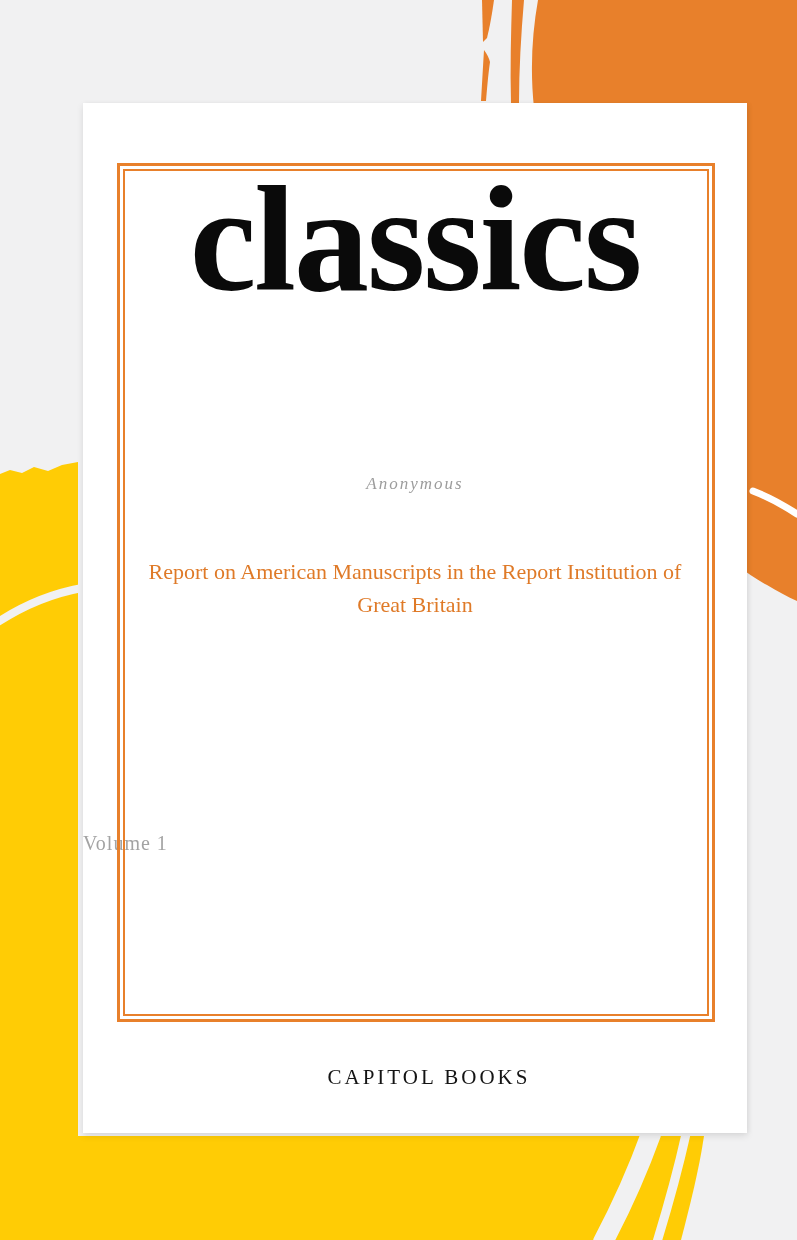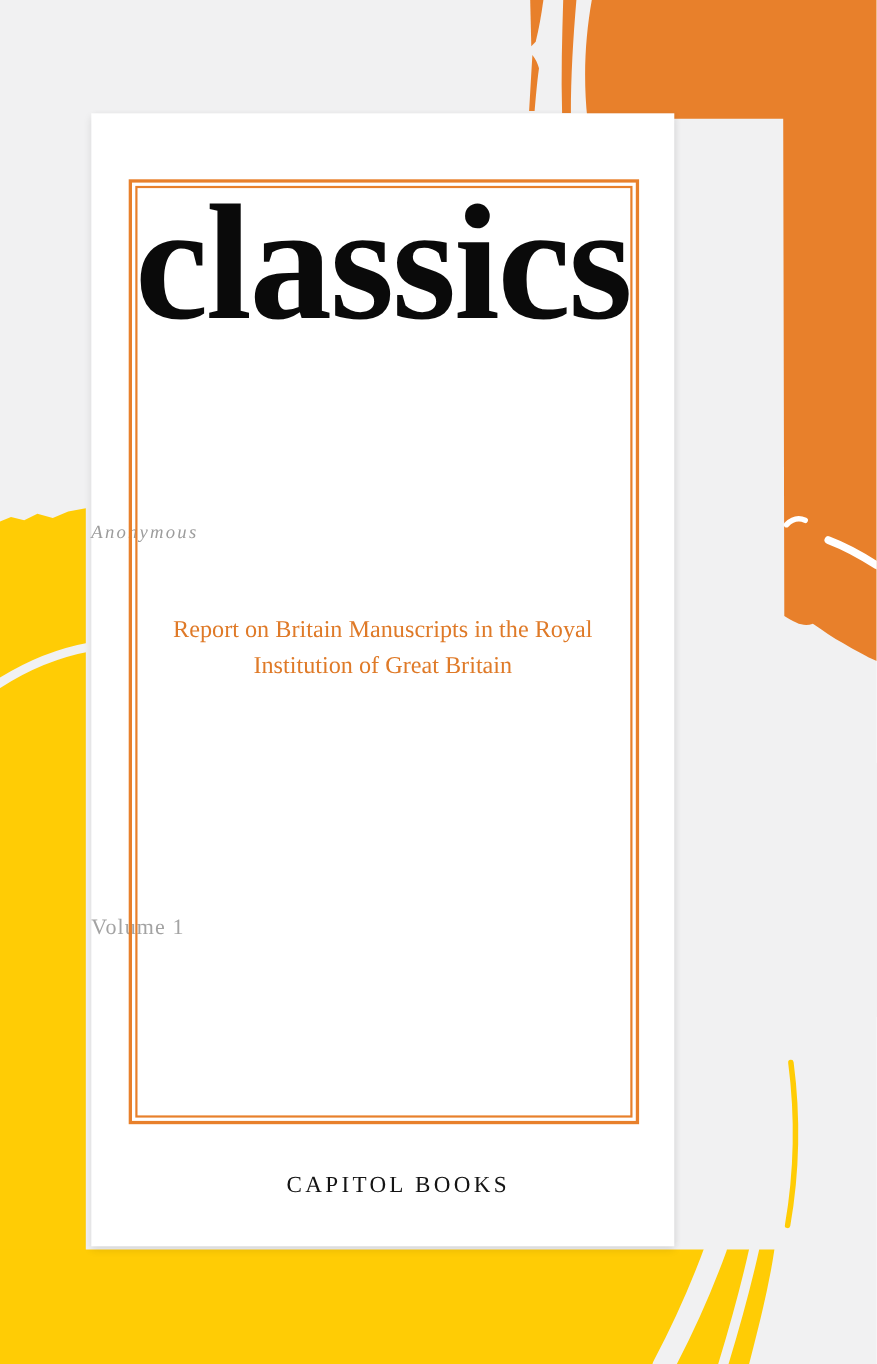--- a/index.html
+++ b/index.html
@@ -21,21 +21,21 @@
   .brush-layer{
     position:absolute;left:0;top:0;width:797px;height:1240px;z-index:0;
   }
   .fill-orange{fill:var(--orange);}
   .fill-yellow{fill:var(--yellow);}
   .stroke-bg{stroke:var(--background);fill:none;stroke-linecap:round;}
   .stroke-yellow{stroke:var(--yellow);fill:none;stroke-linecap:round;}
 
   .cover-card{
     position:absolute;
-    left:83px;top:103px;width:530px;height:1030px;
+    left:83px;top:103px;width:664px;height:1030px;
     background:#ffffff;
     z-index:1;
     box-shadow:0 3px 7px rgba(0,0,0,0.10), 2px 0 5px rgba(0,0,0,0.04);
   }
   .border-frame{
     position:absolute;
     left:34px;top:60px;right:32px;bottom:111px;
     border:3px solid var(--orange);
   }
   .border-frame-inner{
@@ -50,21 +50,21 @@
     font-size:150px;
     font-weight:700;
     line-height:147px;
     letter-spacing:-2px;
     color:var(--black);
   }
   .series-title span{display:block;}
   .author-name{
     position:absolute;
     left:0;right:0;top:369px;
-    text-align:left;
+    text-align:center;
     font-style:italic;
     font-size:17px;
     line-height:24px;
     letter-spacing:2px;
     color:var(--text_gray);
   }
   .book-title{
     position:absolute;
     left:65px;right:65px;top:452px;
     text-align:center;
@@ -132,21 +132,21 @@
 </svg>
 
 <div class="cover-card">
 
   <h1 class="series-title">
     <span>classics</span>
   </h1>
 
   <div class="author-name">Anonymous</div>
 
-  <div class="book-title">Report on Britain Manuscripts in the Royal Institution of Great Britain</div>
+  <div class="book-title">Report on American Manuscripts in the Report Institution of Great Britain</div>
 
   <div class="volume-label">Volume 1</div>
 
   <div class="border-frame">
     <div class="border-frame-inner"></div>
   </div>
 
   <div class="publisher-name">CAPITOL BOOKS</div>
 
 </div>

